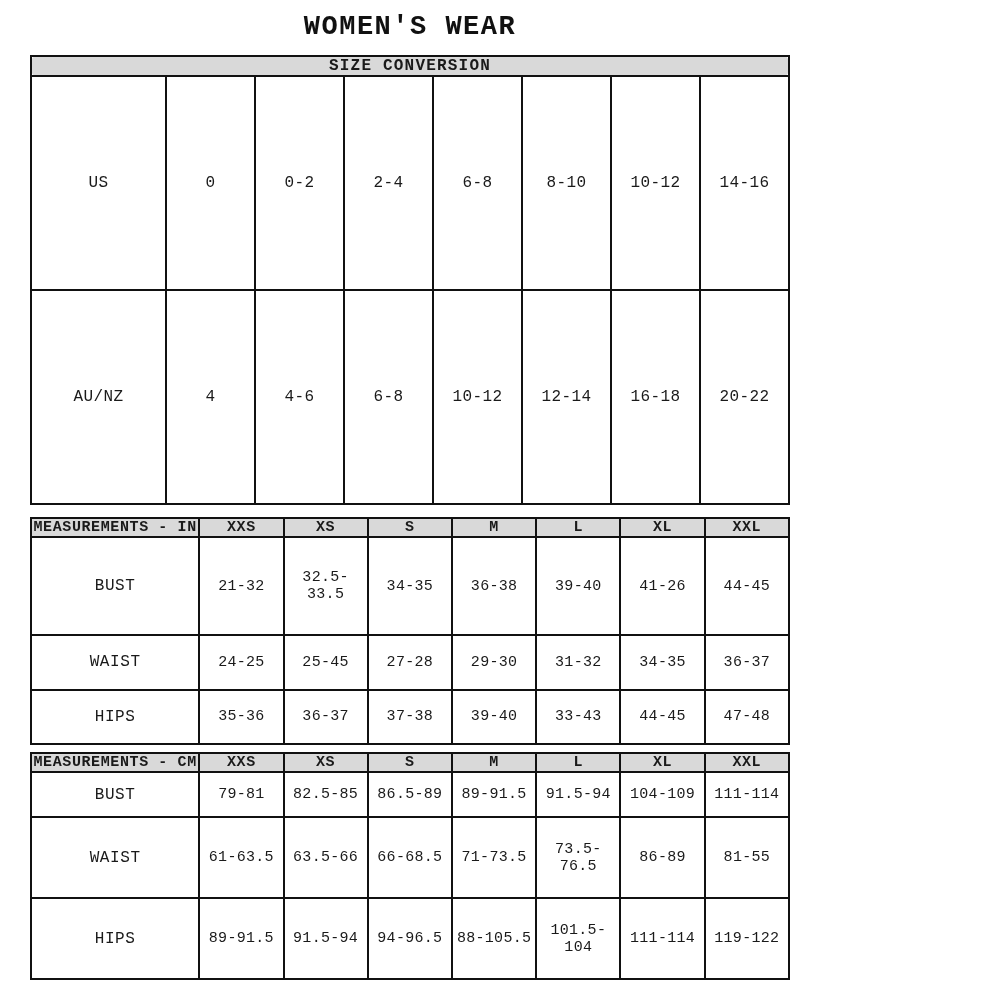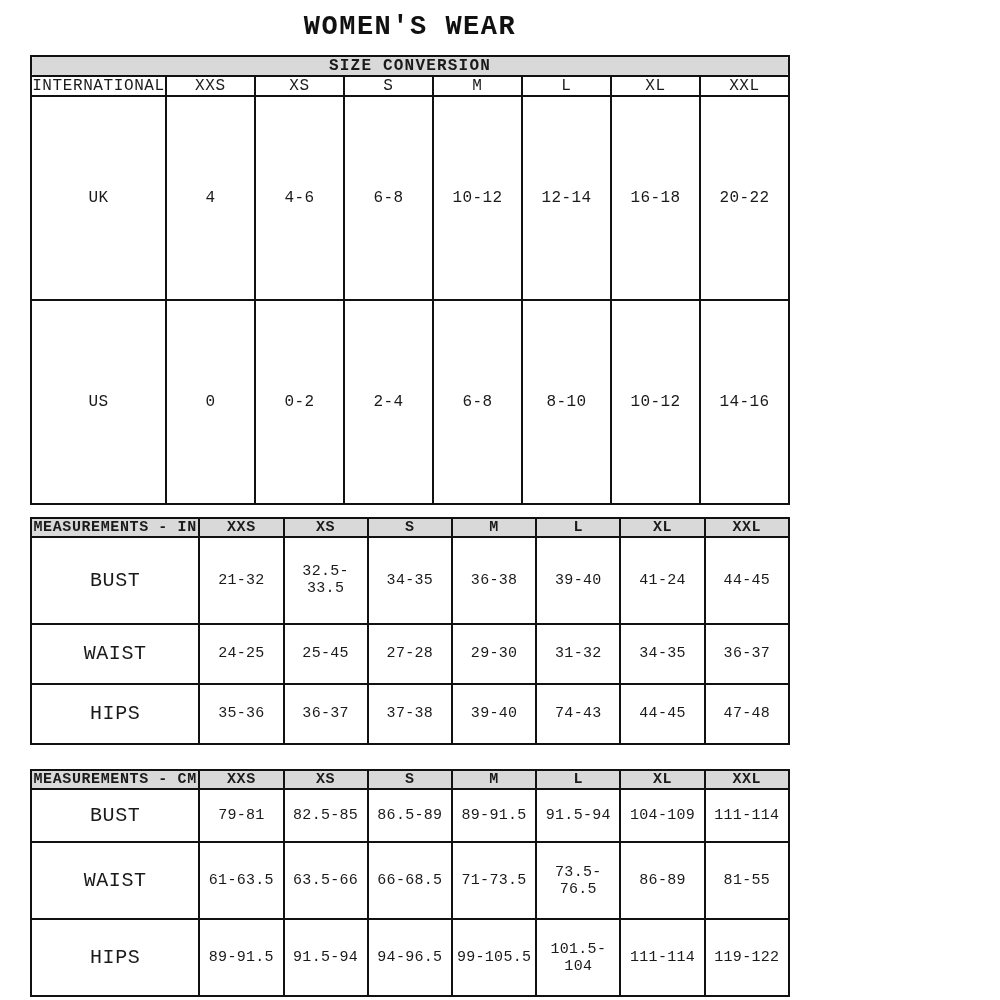--- a/index.html
+++ b/index.html
@@ -24,74 +24,64 @@
   
   .t1 { height:450px; margin-bottom:12px; }
   .t1 .table-title {
     background:#d9d9d9; font-size:16px; font-weight:700; letter-spacing:1.2px;border-radius:6px;
   }
   .t1 thead tr.cols th {
     background:#ffffff; font-weight:400; font-size:16px; letter-spacing:0.6px;
   }
   .t1 tbody td { font-size:16px; letter-spacing:0.4px; }
   
-  .measure { height:228px; margin-bottom:24px; }
+  .measure { height:228px; margin-bottom:7px; }
   .measure thead tr.cols th {
     background:#d9d9d9; font-weight:700; font-size:15px; letter-spacing:0.6px;
   }
   .measure tbody td { font-size:15px; letter-spacing:0.3px; }
-  .measure tbody td.row-label { font-size:20px; letter-spacing:0.6px; }
+  .measure tbody td.row-label { font-size:16px; letter-spacing:0.6px; }
 </style>
 </head>
 <body>
 
 <div class="page">
 
   <div class="title">WOMEN'S WEAR</div>
 
   <table class="t1">
     <colgroup>
         <col style="width:17.8%">
         <col span="7">
       </colgroup>
     <thead>
       <tr>
         <th colspan="8" class="table-title">SIZE CONVERSION</th>
       </tr>
-      <tr class="cols">
-          <th>INTERNATIONAL</th>
-          <th>XXS</th>
-          <th>XS</th>
-          <th>S</th>
-          <th>M</th>
-          <th>L</th>
-          <th>XL</th>
-          <th>XXL</th>
-        </tr>
     </thead>
     <tbody>
-        <tr>
-          <td class="row-label">UK</td>
-          <td>4</td>
-          <td>4-6</td>
-          <td>6-8</td>
-          <td>10-12</td>
-          <td>12-14</td>
-          <td>16-18</td>
-          <td>20-22</td>
-        </tr>
         <tr>
           <td class="row-label">US</td>
           <td>0</td>
           <td>0-2</td>
           <td>2-4</td>
           <td>6-8</td>
           <td>8-10</td>
           <td>10-12</td>
           <td>14-16</td>
+        </tr>
+        <tr>
+          <td class="row-label">AU/NZ</td>
+          <td>4</td>
+          <td>4-6</td>
+          <td>6-8</td>
+          <td>10-12</td>
+          <td>12-14</td>
+          <td>16-18</td>
+          <td>20-22</td>
         </tr>
       </tbody>
   </table>
 
   <table class="measure">
     <colgroup>
         <col style="width:22.2%">
         <col span="7">
       </colgroup>
     <thead>
@@ -107,40 +97,40 @@
         </tr>
     </thead>
     <tbody>
         <tr>
           <td class="row-label">BUST</td>
           <td>21-32</td>
           <td>32.5-33.5</td>
           <td>34-35</td>
           <td>36-38</td>
           <td>39-40</td>
-          <td>41-24</td>
+          <td>41-26</td>
           <td>44-45</td>
         </tr>
         <tr>
           <td class="row-label">WAIST</td>
           <td>24-25</td>
           <td>25-45</td>
           <td>27-28</td>
           <td>29-30</td>
           <td>31-32</td>
           <td>34-35</td>
           <td>36-37</td>
         </tr>
         <tr>
           <td class="row-label">HIPS</td>
           <td>35-36</td>
           <td>36-37</td>
           <td>37-38</td>
           <td>39-40</td>
-          <td>74-43</td>
+          <td>33-43</td>
           <td>44-45</td>
           <td>47-48</td>
         </tr>
       </tbody>
   </table>
 
   <table class="measure">
     <colgroup>
         <col style="width:22.2%">
         <col span="7">
@@ -176,21 +166,21 @@
           <td>71-73.5</td>
           <td>73.5-76.5</td>
           <td>86-89</td>
           <td>81-55</td>
         </tr>
         <tr>
           <td class="row-label">HIPS</td>
           <td>89-91.5</td>
           <td>91.5-94</td>
           <td>94-96.5</td>
-          <td>99-105.5</td>
+          <td>88-105.5</td>
           <td>101.5-104</td>
           <td>111-114</td>
           <td>119-122</td>
         </tr>
       </tbody>
   </table>
 
 </div>
 
 </body></html>

